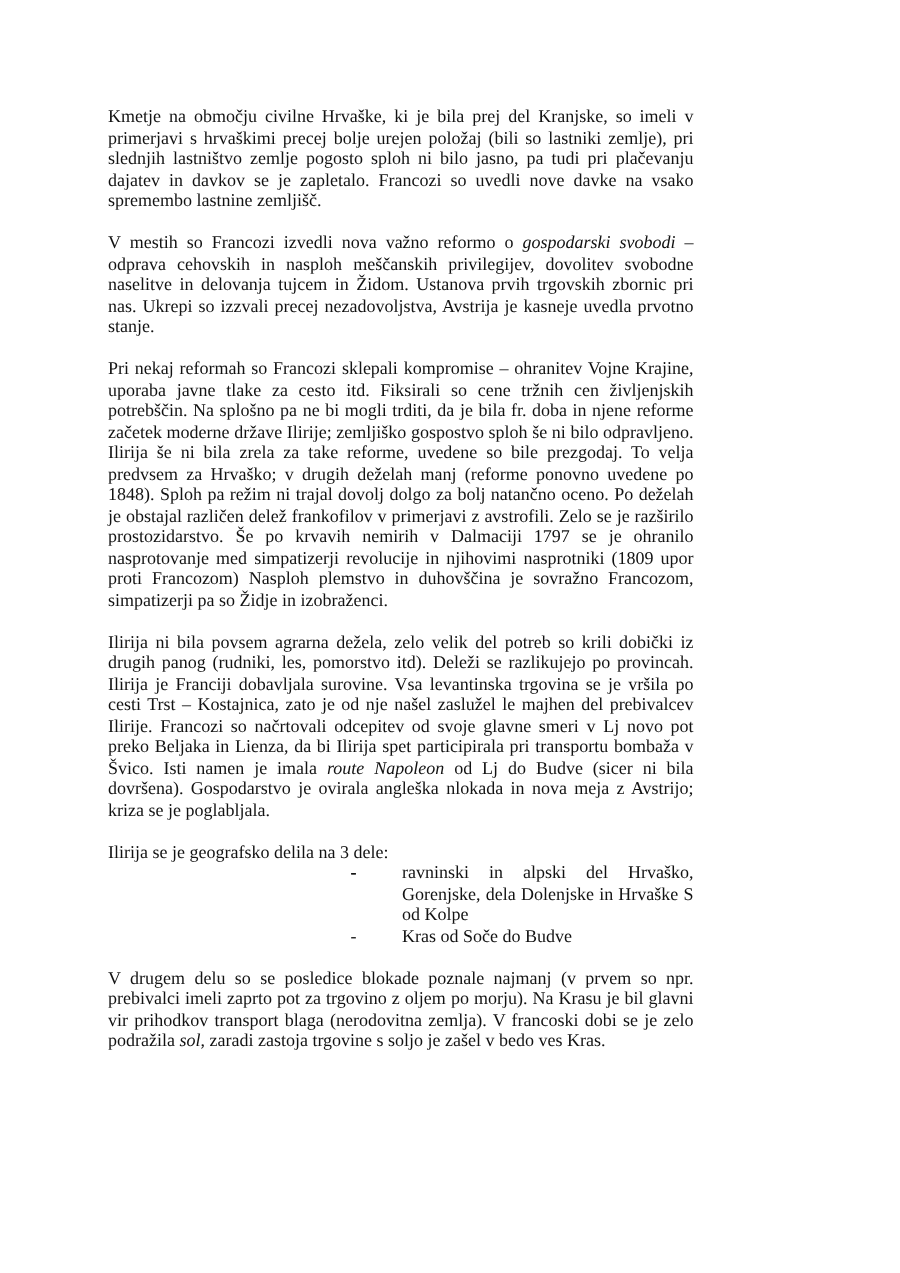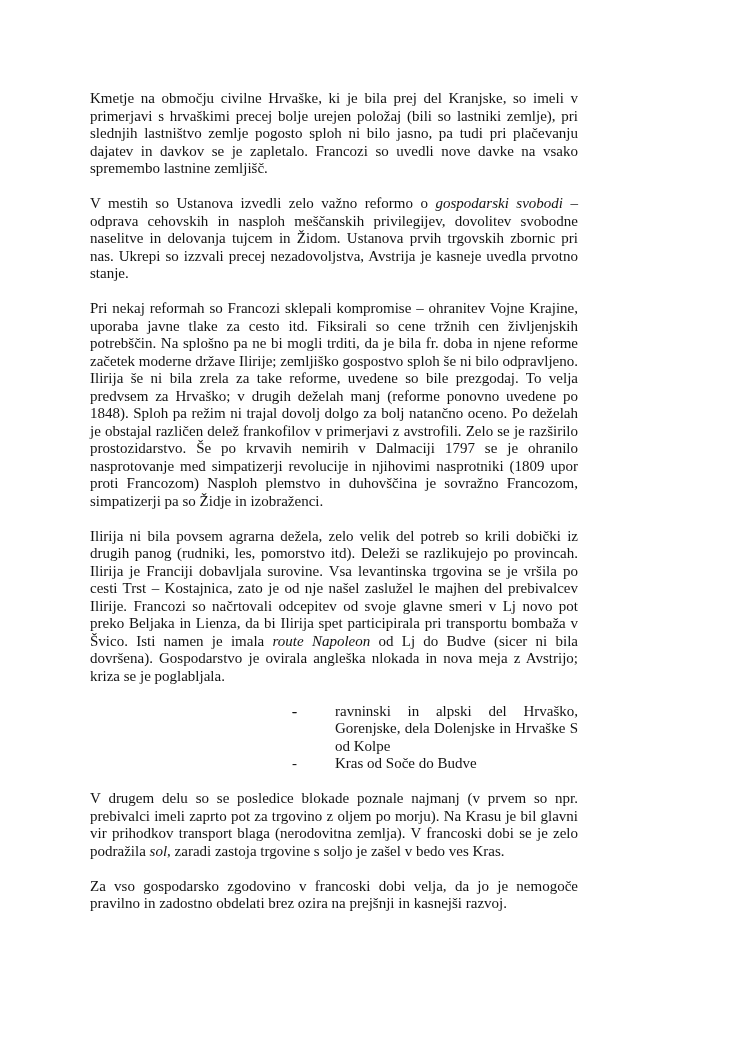--- a/index.html
+++ b/index.html
@@ -47,23 +47,23 @@
     position: absolute;
     left: -43px;
     top: 0;
   }
 </style>
 </head>
 <body>
 
 <div class="page">
   <p class="para"><span>Kmetje na območju civilne Hrvaške, ki je bila prej del Kranjske, so imeli v primerjavi s hrvaškimi precej bolje urejen položaj (bili so lastniki zemlje), pri slednjih lastništvo zemlje pogosto sploh ni bilo jasno, pa tudi pri plačevanju dajatev in davkov se je zapletalo. Francozi so uvedli nove davke na vsako spremembo lastnine zemljišč.</span></p>
-  <p class="para"><span>V mestih so Ustanova izvedli zelo važno reformo o </span><em>gospodarski svobodi</em><span> – odprava cehovskih in nasploh meščanskih privilegijev, dovolitev svobodne naselitve in delovanja tujcem in Židom. Ustanova prvih trgovskih zbornic pri nas. Ukrepi so izzvali precej nezadovoljstva, Avstrija je kasneje uvedla prvotno stanje.</span></p>
+  <p class="para"><span>V mestih so Francozi izvedli nova važno reformo o </span><em>gospodarski svobodi</em><span> – odprava cehovskih in nasploh meščanskih privilegijev, dovolitev svobodne naselitve in delovanja tujcem in Židom. Ustanova prvih trgovskih zbornic pri nas. Ukrepi so izzvali precej nezadovoljstva, Avstrija je kasneje uvedla prvotno stanje.</span></p>
   <p class="para"><span>Pri nekaj reformah so Francozi sklepali kompromise – ohranitev Vojne Krajine, uporaba javne tlake za cesto itd. Fiksirali so cene tržnih cen življenjskih potrebščin. Na splošno pa ne bi mogli trditi, da je bila fr. doba in njene reforme začetek moderne države Ilirije; zemljiško gospostvo sploh še ni bilo odpravljeno. Ilirija še ni bila zrela za take reforme, uvedene so bile prezgodaj. To velja predvsem za Hrvaško; v drugih deželah manj (reforme ponovno uvedene po 1848). Sploh pa režim ni trajal dovolj dolgo za bolj natančno oceno. Po deželah je obstajal različen delež frankofilov v primerjavi z avstrofili. Zelo se je razširilo prostozidarstvo. Še po krvavih nemirih v Dalmaciji 1797 se je ohranilo nasprotovanje med simpatizerji revolucije in njihovimi nasprotniki (1809 upor proti Francozom) Nasploh plemstvo in duhovščina je sovražno Francozom, simpatizerji pa so Židje in izobraženci.</span></p>
   <p class="para"><span>Ilirija ni bila povsem agrarna dežela, zelo velik del potreb so krili dobički iz drugih panog (rudniki, les, pomorstvo itd). Deleži se razlikujejo po provincah. Ilirija je Franciji dobavljala surovine. Vsa levantinska trgovina se je vršila po cesti Trst – Kostajnica, zato je od nje našel zaslužel le majhen del prebivalcev Ilirije. Francozi so načrtovali odcepitev od svoje glavne smeri v Lj novo pot preko Beljaka in Lienza, da bi Ilirija spet participirala pri transportu bombaža v Švico. Isti namen je imala </span><em>route Napoleon</em><span> od Lj do Budve (sicer ni bila dovršena). Gospodarstvo je ovirala angleška nlokada in nova meja z Avstrijo; kriza se je poglabljala.</span></p>
+  <p class="para intro extra-space">Ilirija se je geografsko delila na 3 dele:</p>
   <ul class="dash-list">
       <li><span class="dash">-</span></li>
       <li><span class="dash">-</span><span>ravninski in alpski del Hrvaško, Gorenjske, dela Dolenjske in Hrvaške S od Kolpe</span></li>
       <li><span class="dash">-</span><span>Kras od Soče do Budve</span></li>
     </ul>
   <p class="para"><span>V drugem delu so se posledice blokade poznale najmanj (v prvem so npr. prebivalci imeli zaprto pot za trgovino z oljem po morju). Na Krasu je bil glavni vir prihodkov transport blaga (nerodovitna zemlja). V francoski dobi se je zelo podražila </span><em>sol</em><span>, zaradi zastoja trgovine s soljo je zašel v bedo ves Kras.</span></p>
-  <p class="para"><span>Za vso gospodarsko zgodovino v francoski dobi velja, da jo je nemogoče pravilno in zadostno obdelati brez ozira na prejšnji in kasnejši razvoj.</span></p>
 </div>
 
 </body></html>

